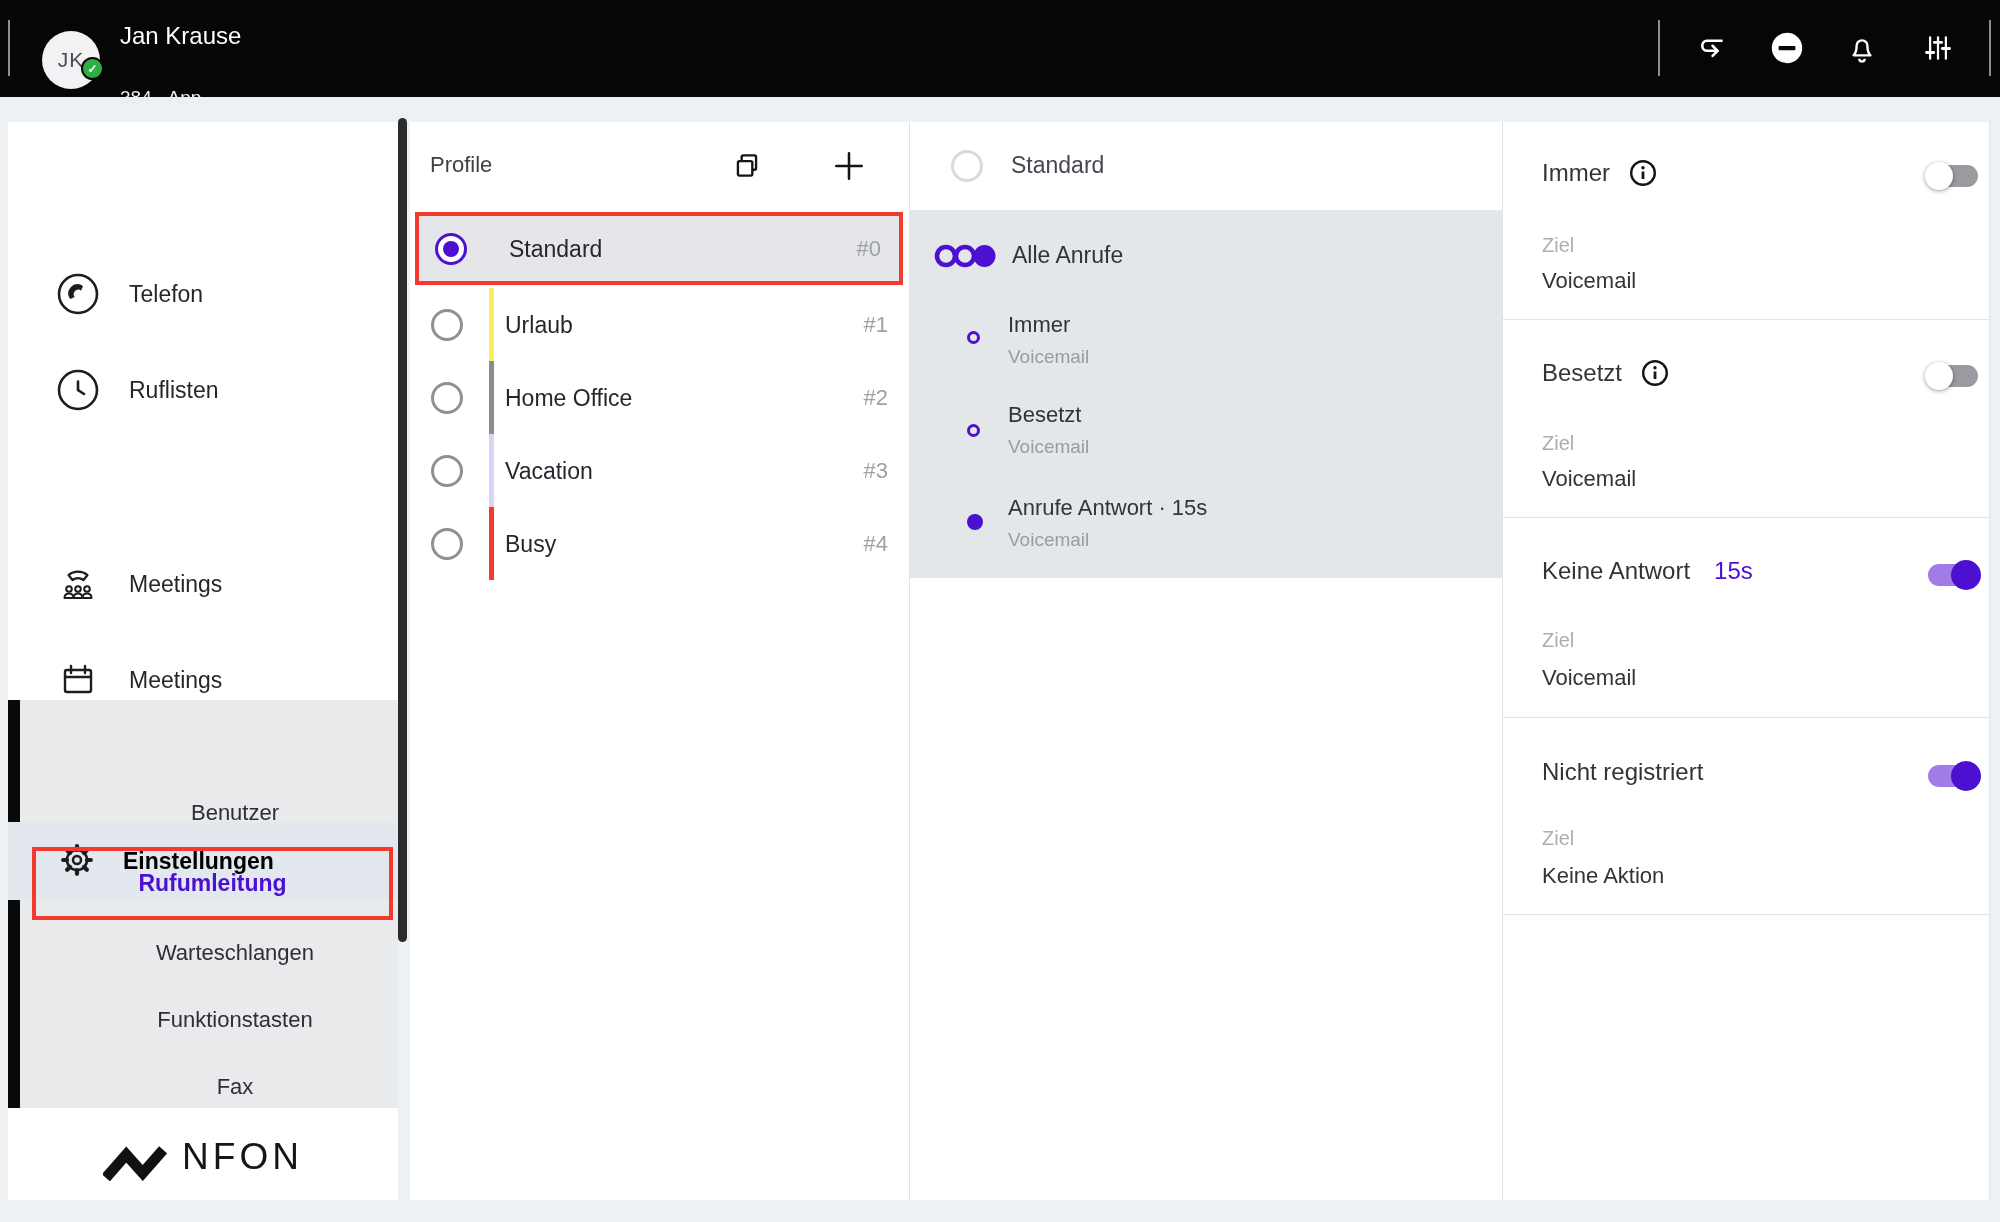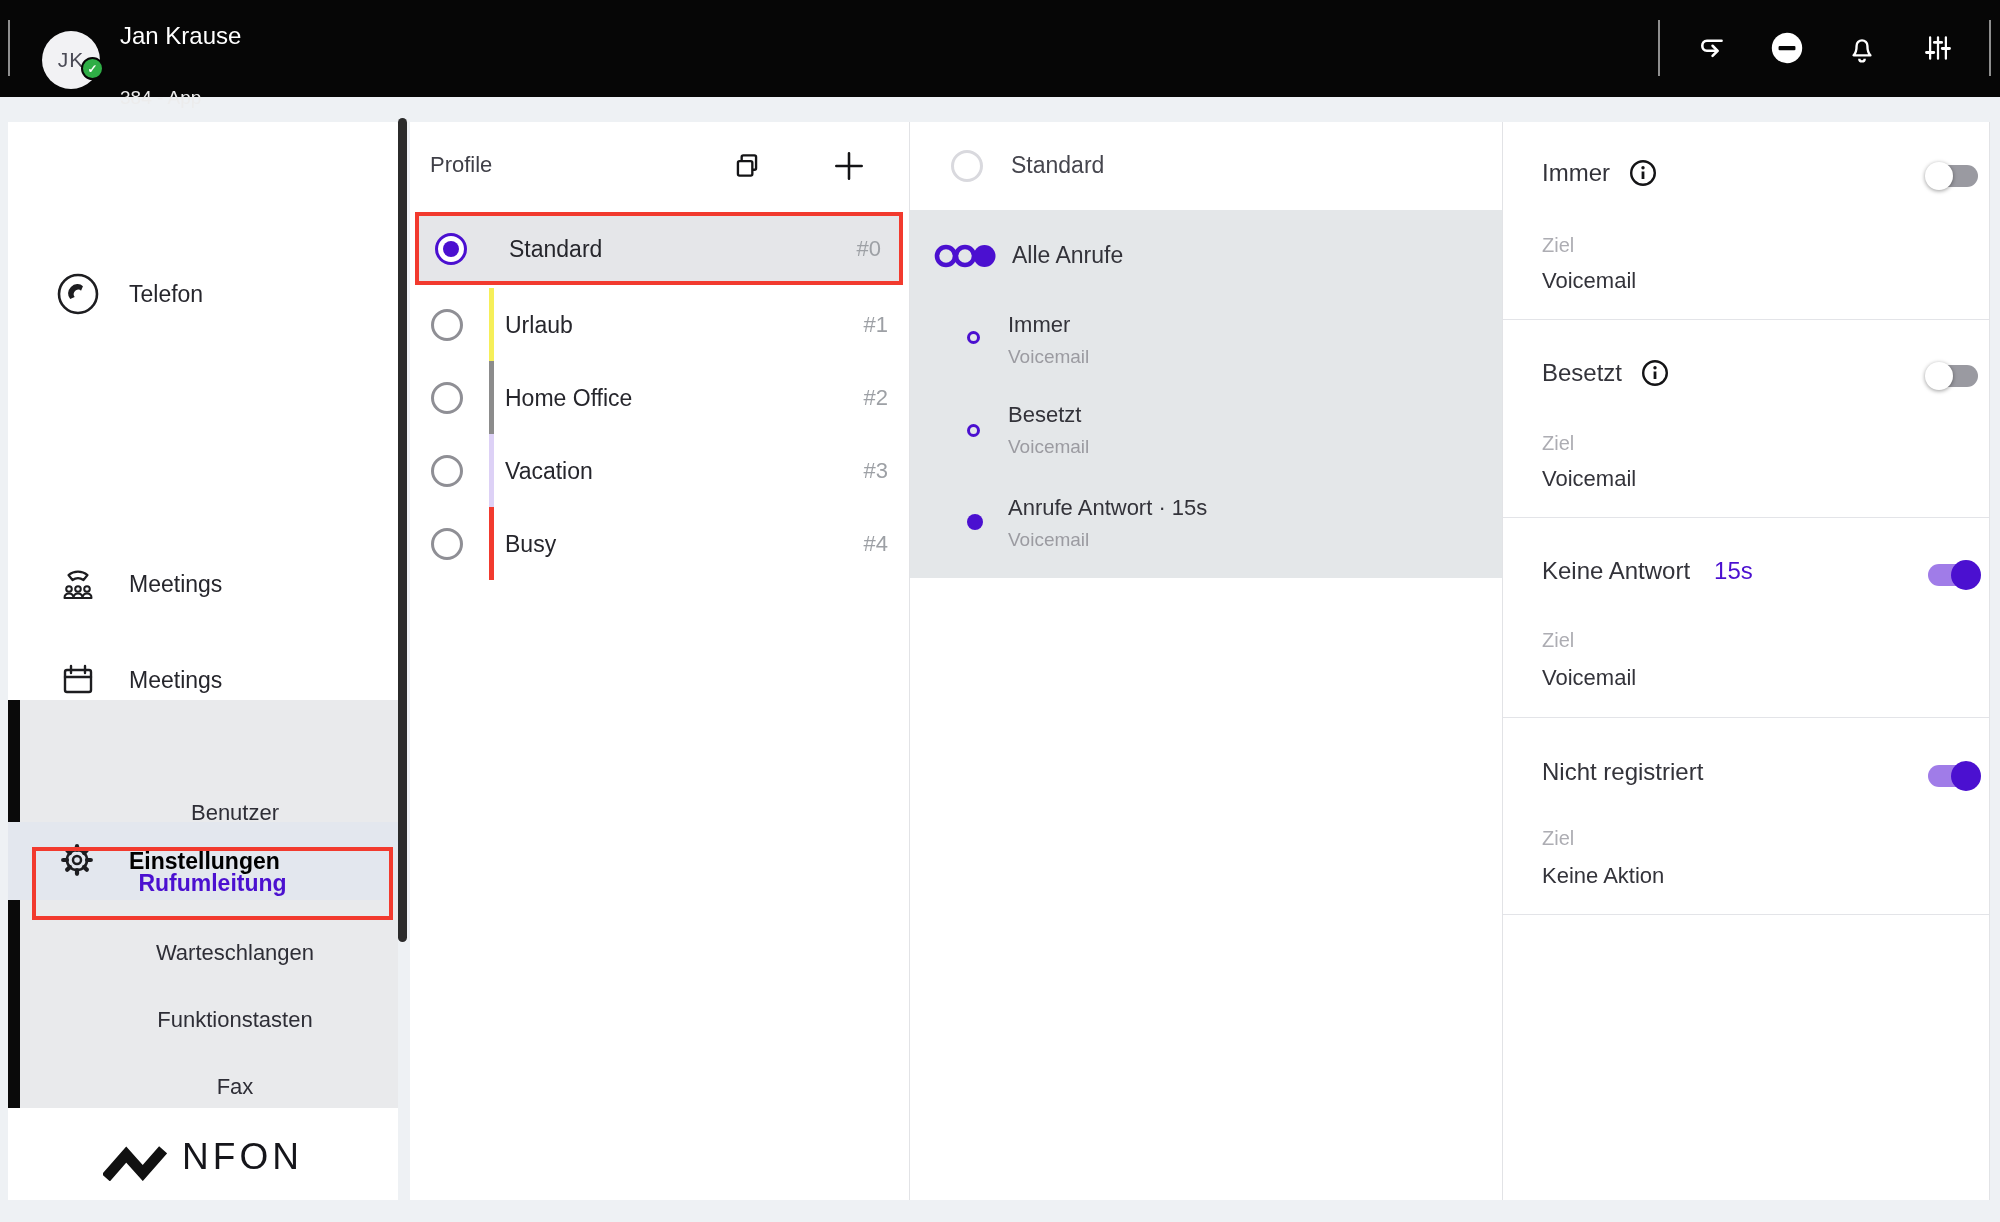--- a/index.html
+++ b/index.html
@@ -19,21 +19,21 @@
   
   .col { position:absolute; top:122px; height:1078px; background:#ffffff; }
   .v-scrollbar { position:absolute; left:398px; top:118px; width:9px; height:824px; background:#2b2b2b; border-radius:5px; }
 
   
   .sidebar { left:8px; width:390px; }
   .nav-item { position:absolute; left:0; width:390px; height:64px; display:flex; align-items:center; padding-left:48px; gap:29px; color:#26262c; cursor:pointer; }
   .nav-item .ico { width:44px; height:44px; color:#1d1d20; flex:0 0 44px; }
   .nav-label { font-size:23px; }
   .settings-block { position:absolute; left:0; top:578px; width:390px; height:408px; background:#e9eaec; }
-  .settings-header { position:absolute; left:0; top:0; width:390px; height:78px; background:#e3e7ee; display:flex; align-items:center; padding-left:48px; gap:29px; cursor:pointer; }
+  .settings-header { position:absolute; left:0; top:0; width:390px; height:78px; background:#e3e7ee; display:flex; align-items:center; padding-left:48px; gap:23px; cursor:pointer; }
   .settings-header .ico { width:44px; height:44px; color:#1d1d20; flex:0 0 44px; }
   .settings-header .nav-label { font-weight:bold; }
   .active-bar { position:absolute; left:0; top:578px; width:12px; height:408px; background:#0a0a0a; }
   .sub-item { position:absolute; left:0; width:454px; height:44px; display:flex; align-items:center; justify-content:center; font-size:22px; color:#2e2e36; cursor:pointer; }
   .sub-item-active-box { position:absolute; left:24px; top:725px; width:361px; height:73px; border:4px solid #f23a2e; display:flex; align-items:center; justify-content:center; cursor:pointer; }
   .sub-item-active-box .lbl { font-size:23px; font-weight:bold; }
   .logo-row { position:absolute; left:0; top:1000px; width:390px; height:70px; display:flex; align-items:center; justify-content:center; gap:15px; }
   .logo-text { font-size:37px; font-weight:300; letter-spacing:4px; color:#15151a; }
 
   
@@ -129,20 +129,29 @@
         <svg width="44" height="44" viewBox="0 0 44 44" fill="none" stroke="currentColor" stroke-width="2.6">
           <circle cx="22" cy="22" r="19"></circle>
           <g transform="rotate(-45 22 22)">
               <path d="M13 20 a9 8 0 0 1 18 0 l-4.5 1.8 a4.5 4 0 0 0 -9 0 z" fill="currentColor" stroke="none"></path>
             </g>
         </svg>
       </span>
       <span class="nav-label">Telefon</span>
     </div>
 
+    <div class="nav-item" style="top:236px">
+      <span class="ico">
+        <svg width="44" height="44" viewBox="0 0 44 44" fill="none" stroke="currentColor" stroke-width="2.6" stroke-linecap="round">
+          <circle cx="22" cy="22" r="19"></circle>
+          <path d="M22 13.5 V 22 L28 26"></path>
+        </svg>
+      </span>
+      <span class="nav-label">Ruflisten</span>
+    </div>
 
 
     <div class="nav-item" style="top:430px">
       <span class="ico">
         <svg width="44" height="44" viewBox="0 0 44 44" fill="none" stroke="currentColor" stroke-width="2.2" stroke-linejoin="round">
           <path d="M12.5 13 c5.5 -4.5 13.5 -4.5 19 0 l-4 5 c-3.5 -2.5 -7.5 -2.5 -11 0 z"></path>
           <circle cx="13" cy="27" r="2.8" stroke-width="2"></circle>
           <circle cx="22" cy="27" r="2.8" stroke-width="2"></circle>
           <circle cx="31" cy="27" r="2.8" stroke-width="2"></circle>
           <path d="M8.5 36 c0 -3 2 -4.5 4.5 -4.5 s4.5 1.5 4.5 4.5 z" stroke-width="2"></path>

